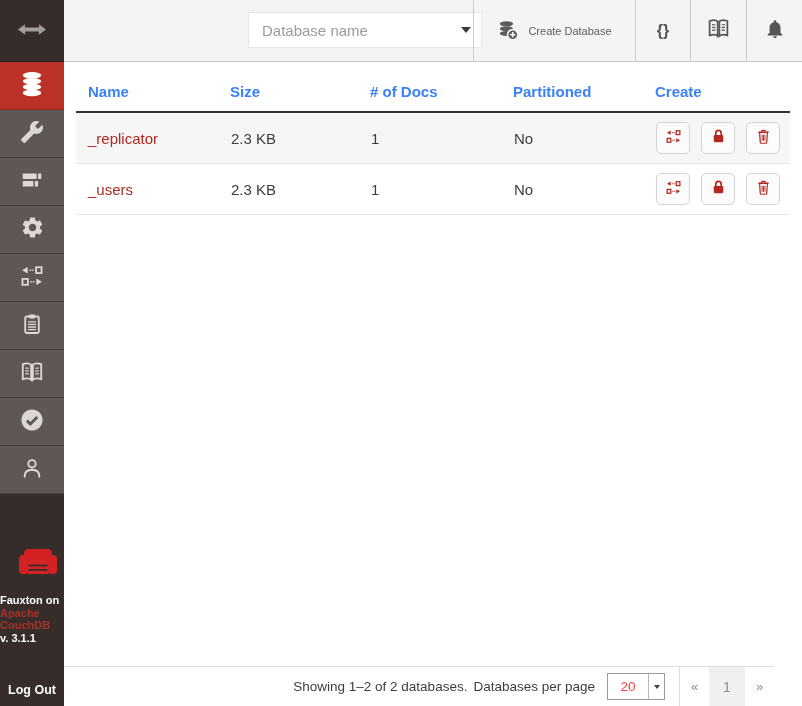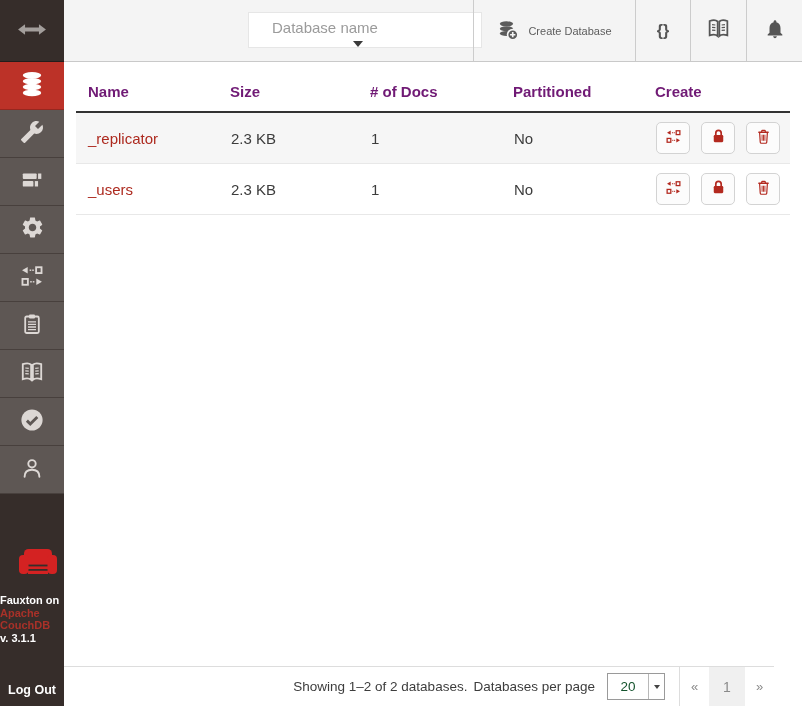--- a/index.html
+++ b/index.html
@@ -19,54 +19,54 @@
   .brand-line{font-size:11px;font-weight:bold;line-height:12.5px;color:#fff;}
   .brand-line.red{color:#a83129;}
   .logout{position:absolute;left:0;bottom:9px;width:64px;text-align:center;
     color:#fff;font-size:12.5px;font-weight:bold;cursor:pointer;}
   
   .header{position:absolute;left:64px;top:0;width:738px;height:62px;background:#f4f4f4;
     border-bottom:1px solid #c9c9c9;box-sizing:border-box;}
   .page-title{position:absolute;left:16px;top:50%;transform:translateY(-50%);
     font-size:22px;color:#3b3b3b;}
   .db-combobox{position:absolute;left:184px;top:12px;width:234px;height:36px;background:#fff;
-    border:1px solid #e6e6e6;box-sizing:border-box;display:flex;align-items:center;flex-direction:column;}
+    border:1px solid #e6e6e6;box-sizing:border-box;display:flex;align-items:center;}
   .db-combobox input{flex:1;border:none;outline:none;background:transparent;
     padding:0 0 0 13px;font-size:15px;font-family:"Liberation Sans",sans-serif;color:#333;}
   .db-combobox input::placeholder{color:#9b9b9b;}
   .combo-caret{width:0;height:0;border-left:5px solid transparent;border-right:5px solid transparent;
     border-top:6px solid #3a3a3a;margin-right:14px;}
   .header-actions{position:absolute;right:0;top:0;height:100%;display:flex;}
   .header-cell{display:flex;align-items:center;justify-content:center;height:100%;
     border-left:1px solid #ccc;box-sizing:border-box;cursor:pointer;}
   .cell-create{width:162px;gap:9px;color:#5d5d5d;font-size:11px;}
   .cell-json{width:55px;font-size:16px;font-weight:bold;color:#555;}
   .cell-book{width:56px;}
   .cell-bell{width:56px;}
   
   .content{position:absolute;left:64px;top:62px;width:738px;height:604px;background:#fff;}
   .db-table{width:714px;margin:0 12px;border-collapse:collapse;table-layout:fixed;}
-  .db-table th{text-align:left;font-size:15px;font-weight:bold;color:#701a75;
+  .db-table th{text-align:left;font-size:15px;font-weight:bold;color:#3b82f6;
     padding:21px 0 11px;border-bottom:2px solid #333;}
   .db-table th:first-child,.db-table td:first-child{padding-left:12px;}
   .db-table td{font-size:15px;color:#3c3c3c;height:48px;border-bottom:1px solid #e8e8e8;}
   .db-table tbody tr:first-child{background:#f6f6f6;}
   .db-link{color:#ad2a1f;text-decoration:none;cursor:pointer;}
   .actions-cell{white-space:nowrap;}
   .action-btn{display:inline-flex;align-items:center;justify-content:center;vertical-align:middle;
     width:34px;height:32px;border:1px solid #d3d3d3;border-radius:5px;background:#fcfcfc;
     margin-right:7px;padding:0;cursor:pointer;}
   
   .page-footer{position:absolute;left:64px;bottom:0;width:710px;height:40px;background:#fff;
     border-top:1px solid #ddd;box-sizing:border-box;display:flex;align-items:center;}
   .footer-summary{margin-left:auto;font-size:13.5px;color:#3d3d3d;}
   .per-page-label{margin-left:6px;font-size:13.5px;color:#3d3d3d;}
   .per-page-select{margin-left:12px;width:58px;height:27px;border:1px solid #9a9a9a;background:#fff;
     box-sizing:border-box;display:flex;align-items:stretch;cursor:pointer;}
-  .select-value{flex:1;display:flex;align-items:center;justify-content:center;font-size:13.5px;color:#14532d;text-align:center;}
+  .select-value{flex:1;display:flex;align-items:center;justify-content:center;font-size:13.5px;color:#ef4444;text-align:center;}
   .select-caret-box{width:15px;border-left:1px solid #b8b8b8;display:flex;align-items:center;justify-content:center;}
   .select-caret{width:0;height:0;border-left:3.5px solid transparent;border-right:3.5px solid transparent;
     border-top:4.5px solid #444;}
   .pagination{margin-left:14px;height:39px;display:flex;align-items:stretch;border-left:1px solid #ddd;}
   .page-prev,.page-next{width:29px;display:flex;align-items:center;justify-content:center;
     color:#8a8a8a;font-size:13px;cursor:pointer;}
   .page-current{width:36px;background:#f0f0f0;display:flex;align-items:center;justify-content:center;
     color:#8a8a8a;font-size:14px;cursor:pointer;}
 </style>
 </head>

